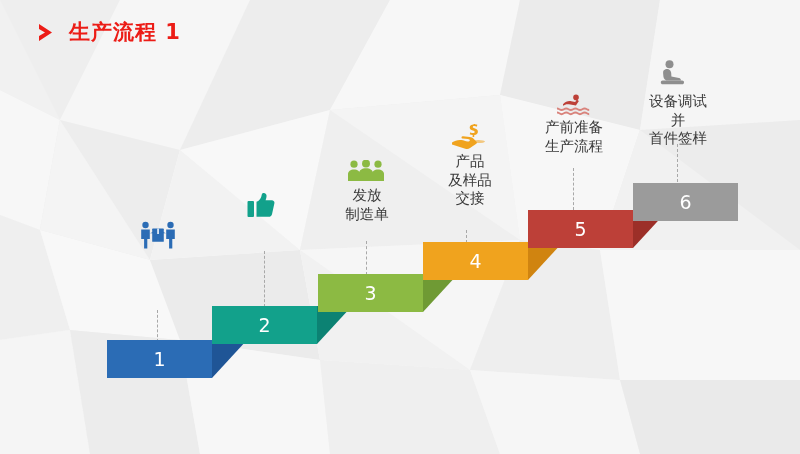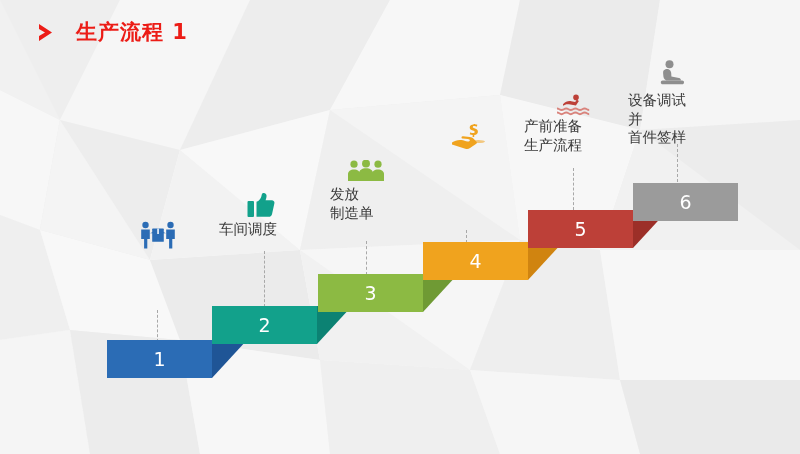--- a/index.html
+++ b/index.html
@@ -6,21 +6,21 @@
   body{
     width:800px;height:454px;overflow:hidden;
     font-family:"Liberation Sans","DejaVu Sans",sans-serif;
     background:#f2f2f2;position:relative;
   }
   #stage{position:absolute;inset:0;width:800px;height:454px;overflow:hidden;}
   #bg{position:absolute;left:0;top:0;width:800px;height:454px;}
   
   .title-wrap{
     position:absolute;left:38px;top:18px;
-    display:flex;align-items:center;gap:21px;
+    display:flex;align-items:center;gap:14px;
     z-index:40;
   }
   .title-arrow{
     display:block;line-height:0;
   }
   .title-text{
     font-family:"DejaVu Sans","Liberation Sans",sans-serif;
     font-size:21px;font-weight:bold;letter-spacing:1px;
     color:#ec1c16;white-space:nowrap;
   }
@@ -38,23 +38,23 @@
   }
   .riser{position:absolute;left:105px;top:0;width:35px;height:71px;}
   
   .connector{
     position:absolute;
     width:0;border-left:1.4px dashed #a8a8a8;
     z-index:15;
   }
   .label{
     position:absolute;z-index:30;
-    font-family:Liberation Mono, monospace;
+    font-family:Liberation Serif, serif;
     font-size:14.5px;line-height:1.28;
-    color:#3a3a3a;white-space:pre-line;
+    color:#3a3a3a;text-align:center;white-space:pre-line;
   }
   .icon{position:absolute;z-index:30;line-height:0;}
 </style>
 </head>
 <body>
 
 <div id="stage">
 
   <svg id="bg" viewBox="0 0 800 454" preserveAspectRatio="none" aria-hidden="true">
     <rect x="0" y="0" width="800" height="454" fill="#f3f3f3"></rect>
@@ -125,21 +125,20 @@
   </div>
 
   <div class="icon" style="left:247px;top:192px;">
     <svg width="28" height="27" viewBox="0 0 28 27" aria-hidden="true">
       <g fill="#12a18b">
         <rect x="0.5" y="9" width="6.5" height="16" rx="1"></rect>
         <path d="M9.5 25V9.8c2.6-1 4.3-3.1 4.9-5.6.3-1.3.5-2.6 1.6-3.1 1.6-.7 3.3.5 3.5 2.2.2 1.7-.3 3.3-.9 4.9h6.2c1.7 0 3 1.4 2.6 3l-2.4 11c-.3 1.5-1.6 2.6-3.1 2.6H9.5z"></path>
       </g>
     </svg>
   </div>
-  <div class="label" style="left:219px;top:221px;width:90px;">车间调度</div>
   <div class="connector" style="left:264px;top:251px;height:56px;"></div>
   <div class="step" style="left:212px;top:306px;">
     <div class="bar" style="background:#12a18b;">
       <span class="bar-num">2</span>
     </div>
     <svg class="riser" viewBox="0 0 35 71" aria-hidden="true">
       <polygon points="0,0 35,0 0,38" fill="#0c8273"></polygon>
     </svg>
   </div>
 
@@ -169,20 +168,23 @@
 
   <div class="icon" style="left:452px;top:124px;">
     <svg width="34" height="26" viewBox="0 0 34 26" aria-hidden="true">
       <g fill="#f0a31e">
         <path d="M21.6 0.6c-2.2 0-3.9 1.3-3.9 3 0 1.6 1.2 2.4 3.1 3 1.5.5 1.9.8 1.9 1.4 0 .6-.6 1.1-1.6 1.1-1 0-2-.4-2.7-.9l-.7 2c.8.5 1.9.8 3 .9l-.1 1.8h1.6l.1-1.9c2.3-.3 3.6-1.7 3.6-3.3 0-1.6-.9-2.5-3-3.2-1.5-.5-2.1-.8-2.1-1.4 0-.5.4-1 1.5-1 1.1 0 1.9.3 2.4.6l.7-1.9c-.6-.3-1.4-.6-2.4-.6l.1-1.6h-1.6z"></path>
         <path d="M0 18.6c2.8-1.9 5.9-2.9 9.4-2.5 2.4.3 4 1.3 6.2 1.4 1.1.1 2.1-.2 2.2-1 .1-.9-.7-1.3-1.9-1.4l-5.2-.5c-.8-.1-1.3-.6-1.2-1.3.1-.7.7-1.1 1.5-1l6.7.6c1.6.1 2.9.7 3.9 1.8l2.9 3c.6.6.5 1.5-.2 2l-6.3 4.4c-1.4 1-3.1 1.2-4.7.6L0 20.4z"></path>
         <ellipse cx="26.5" cy="17.6" rx="6.5" ry="1.5" opacity="0.55"></ellipse>
       </g>
     </svg>
   </div>
+  <div class="label" style="left:438px;top:152px;width:64px;">产品
+及样品
+交接</div>
   <div class="connector" style="left:466px;top:230px;height:13px;"></div>
   <div class="step" style="left:423px;top:242px;">
     <div class="bar" style="background:#f0a31e;">
       <span class="bar-num">4</span>
     </div>
     <svg class="riser" viewBox="0 0 35 71" aria-hidden="true">
       <polygon points="0,0 35,0 0,38" fill="#d08410"></polygon>
     </svg>
   </div>
 

